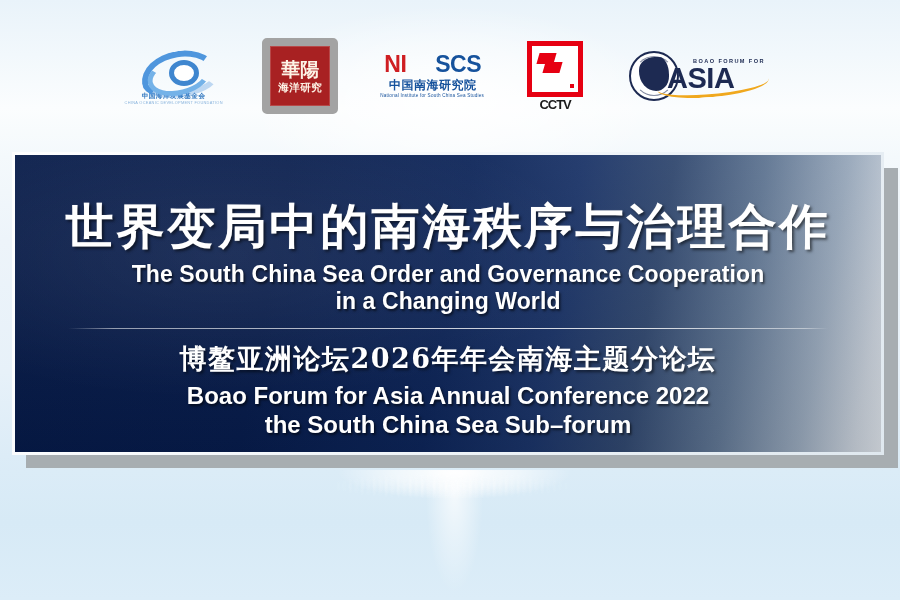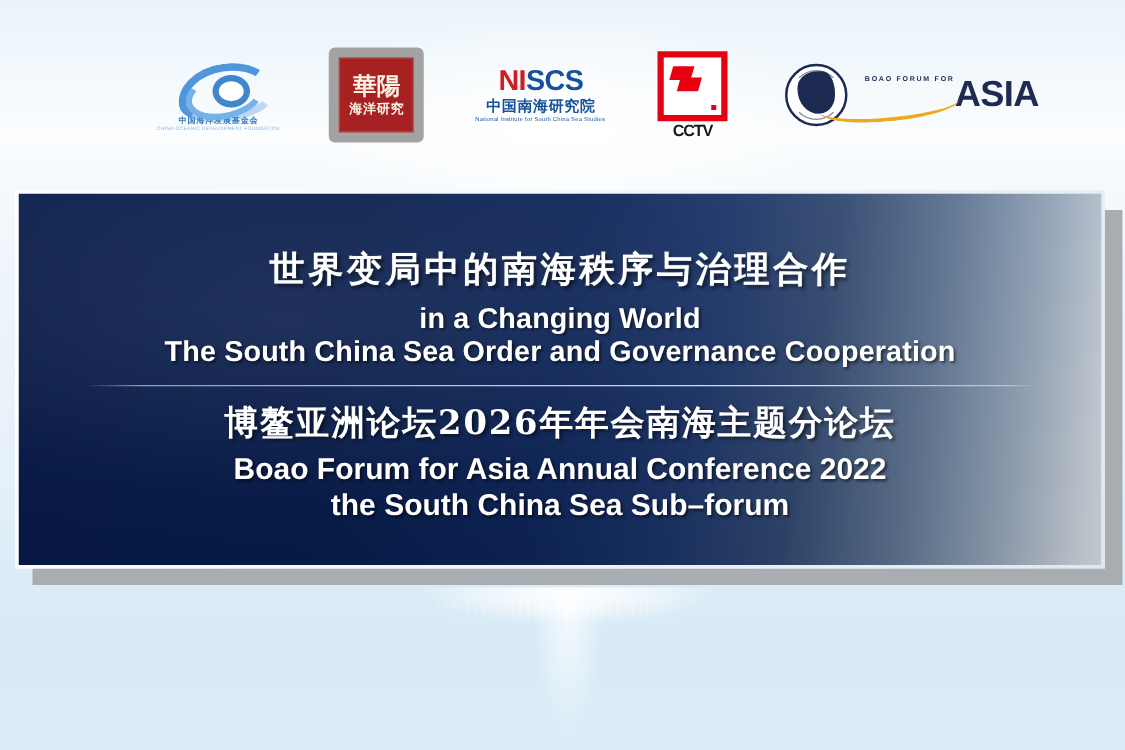--- a/index.html
+++ b/index.html
@@ -179,21 +179,21 @@
     align-items: center;
     line-height: 1;
   }
   .niscs-abbr {
     font-size: 23px;
     font-weight: bold;
     letter-spacing: -0.5px;
     font-family: "Liberation Sans", sans-serif;
   }
   .niscs-abbr .r { color: #cf1e22; }
-  .niscs-abbr .b { color: #16529c; }
+  .niscs-abbr .b { color: #16529c; padding-left: 29px; }
   .niscs-cn {
     margin-top: 3px;
     font-size: 12px;
     font-weight: bold;
     color: #16529c;
     font-family: "DejaVu Serif", "Liberation Serif", serif;
     letter-spacing: .5px;
     white-space: nowrap;
   }
   .niscs-en {
@@ -279,21 +279,21 @@
     inset: 3px;
     border-radius: 50%;
     border: 1px solid rgba(29,42,82,0.55);
     border-left-color: transparent;
     border-right-color: transparent;
   }
   .bfa-text {
     position: relative;
     margin-left: -12px;
     display: flex;
-    flex-direction: row;
+    flex-direction: column;
     line-height: 1;
   }
   .bfa-kicker {
     font-size: 5.6px;
     letter-spacing: 1.4px;
     color: #1d2a52;
     font-weight: bold;
     margin-left: 26px;
     white-space: nowrap;
   }
@@ -369,21 +369,21 @@
     position: relative;
     z-index: 2;
     width: 100%;
     text-align: center;
     padding-top: 47px;
   }
   .title-cn {
     color: #ffffff;
     font-family: "DejaVu Serif", "Liberation Serif", serif;
     font-weight: bold;
-    font-size: 28px;
+    font-size: 48px;
     line-height: 1;
     letter-spacing: 3px;
     text-shadow: 2px 2px 3px rgba(0,0,0,0.55), 0 0 1px rgba(255,255,255,0.4);
     white-space: nowrap;
   }
   .title-en {
     margin-top: 11px;
     color: #ffffff;
     font-family: "Liberation Sans", sans-serif;
     font-weight: bold;
@@ -499,22 +499,22 @@
 
   <div class="banner-shadow"></div>
 
   <div class="banner">
     <div class="banner-inner">
       <div class="banner-sheen"></div>
 
       <div class="title-block">
         <div class="title-cn">世界变局中的南海秩序与治理合作</div>
         <div class="title-en">
+          <div>The South China Sea Order and Governance Cooperation</div>
           <div>in a Changing World</div>
-          <div>The South China Sea Order and Governance Cooperation</div>
         </div>
       </div>
 
       <div class="divider"></div>
 
       <div class="sub-block">
         <div class="sub-cn">博鳌亚洲论坛2026年年会南海主题分论坛</div>
         <div class="sub-en">
           <div>Boao Forum for Asia Annual Conference 2022</div>
           <div>the South China Sea Sub–forum</div>

